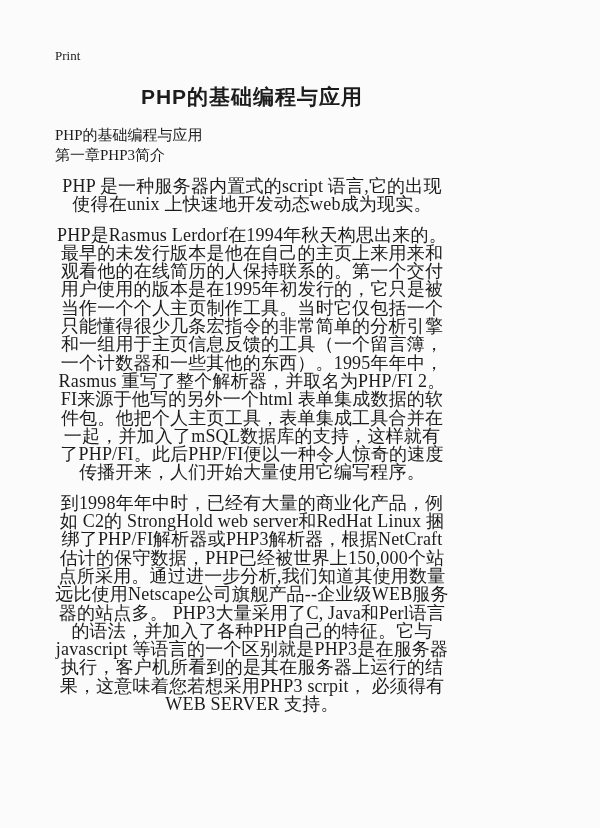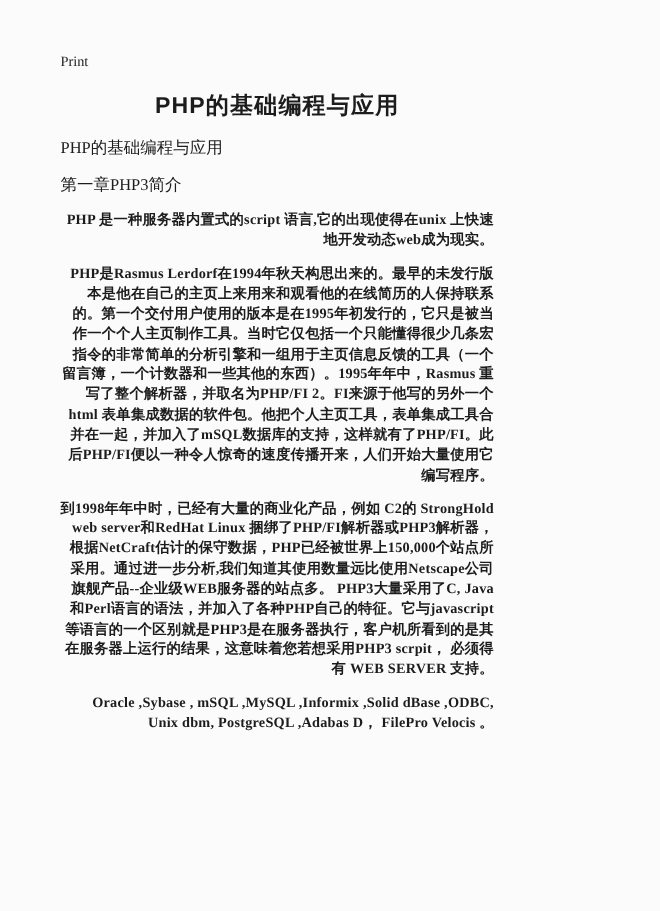--- a/index.html
+++ b/index.html
@@ -31,29 +31,28 @@
     margin: 20px 0 0 0;
   }
   .doc-subtitle {
     font-size: 15px;
     line-height: 19px;
     margin: 16px 0 0 0;
   }
   .chapter-heading {
     font-size: 15px;
     line-height: 19px;
-    margin: 15px 0 0 0;
+    margin: 1px 0 0 0;
   }
   p.body-para {
-    font-size: 13px;
+    font-size: 18px;
     line-height: 18.3px;
     letter-spacing: 0.2px;
     margin: 12px 0 0 0;
-    text-align: right;
-    font-weight: bold;
+    text-align: center;
   }
 </style>
 </head>
 <body>
 
 <div class="page">
 
   <div class="print-link">Print</div>
 
   <h1 class="doc-title">PHP的基础编程与应用</h1>
@@ -63,15 +62,14 @@
   <div class="chapter-heading">第一章PHP3简介</div>
 
   <p class="body-para">PHP 是一种服务器内置式的script 语言,它的出现使得在unix 上快速地开发动态web成为现实。</p>
 
   <p class="body-para">PHP是Rasmus Lerdorf在1994年秋天构思出来的。最早的未发行版本是他在自己的主页上来用来和观看他的在线简历的人保持联系的。第一个交付用户使用的版本是在1995年初发行的，它只是被当作一个个人主页制作工具。当时它仅包括一个只能懂得很少几条宏指令的非常简单的分析引擎和一组用于主页信息反馈的工具（一个留言簿，一个计数器和一些其他的东西）。1995年年中，Rasmus 重写了整个解析器，并取名为PHP/FI 2。FI来源于他写的另外一个html 表单集成数据的软件包。他把个人主页工具，表单集成工具合并在一起，并加入了mSQL数据库的支持，这样就有了PHP/FI。此后PHP/FI便以一种令人惊奇的速度传播开来，人们开始大量使用它编写程序。</p>
 
 
   <p class="body-para">到1998年年中时，已经有大量的商业化产品，例如 C2的 StrongHold web server和RedHat Linux 捆绑了PHP/FI解析器或PHP3解析器，根据NetCraft估计的保守数据，PHP已经被世界上150,000个站点所采用。通过进一步分析,我们知道其使用数量远比使用Netscape公司旗舰产品--企业级WEB服务器的站点多。 PHP3大量采用了C, Java和Perl语言的语法，并加入了各种PHP自己的特征。它与javascript 等语言的一个区别就是PHP3是在服务器执行，客户机所看到的是其在服务器上运行的结果，这意味着您若想采用PHP3 scrpit， 必须得有 WEB SERVER 支持。</p>
 
 
-  <p class="body-para">Oracle ,Sybase , mSQL ,MySQL ,Informix  ,Solid dBase ,ODBC, Unix dbm, PostgreSQL ,Adabas D， FilePro Velocis 。</p>
 
 </div>
 
 </body></html>

